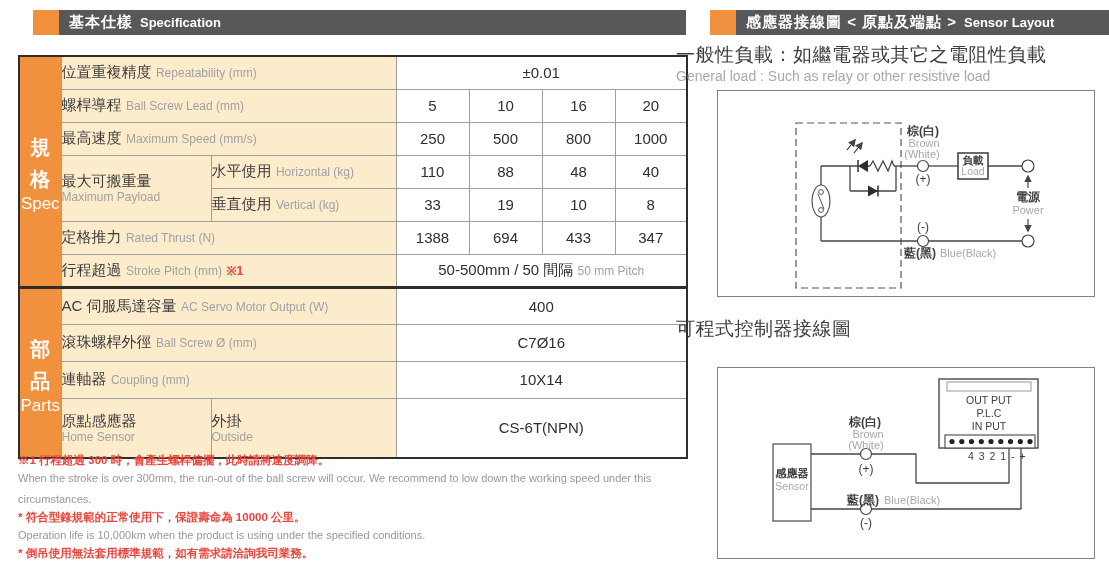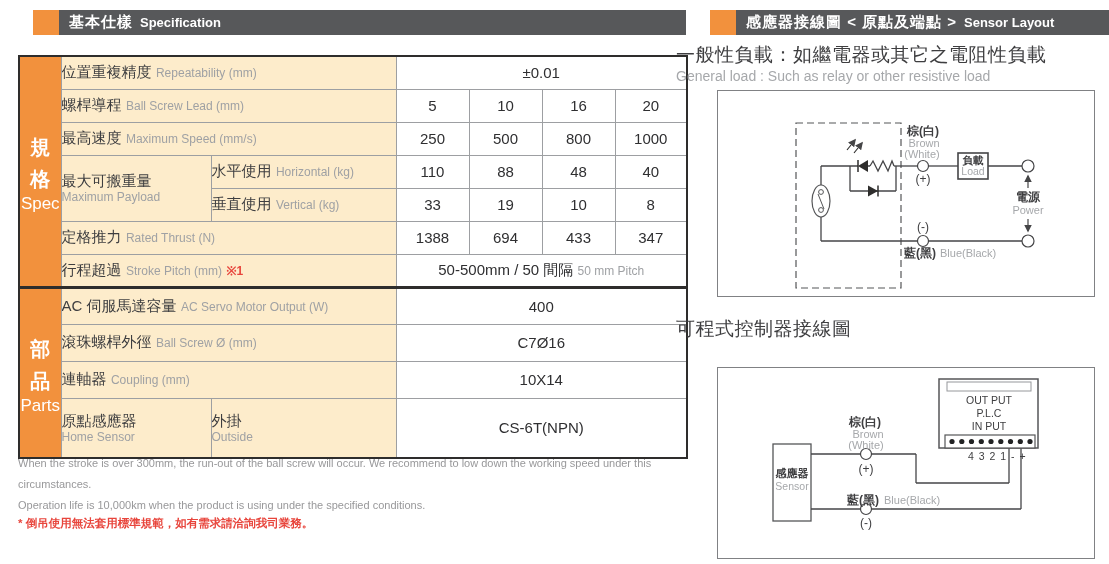--- a/index.html
+++ b/index.html
@@ -185,21 +185,23 @@
       <td class="lbl stacked">
         <span class="zh">外掛</span>
         <span class="en">Outside</span>
       </td>
       <td class="val vfirst" colspan="4">CS-6T(NPN)</td>
     </tr>
   </tbody>
 </table>
 
 <div class="footnotes">
+  <div class="fn-red">※1 行程超過 300 時，會產生螺桿偏擺，此時請將速度調降。</div>
   <div class="fn-gray">When the stroke is over 300mm, the run-out of the ball screw will occur. We recommend to low down the working speed under this circumstances.</div>
+  <div class="fn-red">* 符合型錄規範的正常使用下，保證壽命為 10000 公里。</div>
   <div class="fn-gray">Operation life is 10,000km when the product is using under the specified conditions.</div>
   <div class="fn-red">* 倒吊使用無法套用標準規範，如有需求請洽詢我司業務。</div>
 </div>
 
 <div class="sec-hdr" style="left:710px;top:10px;width:444px;">
   <div class="hdr-square"></div>
   <div class="hdr-bar">
     <span class="hdr-zh">感應器接線圖 &lt; 原點及端點 &gt;</span>
     <span class="hdr-en">Sensor Layout</span>
   </div>

